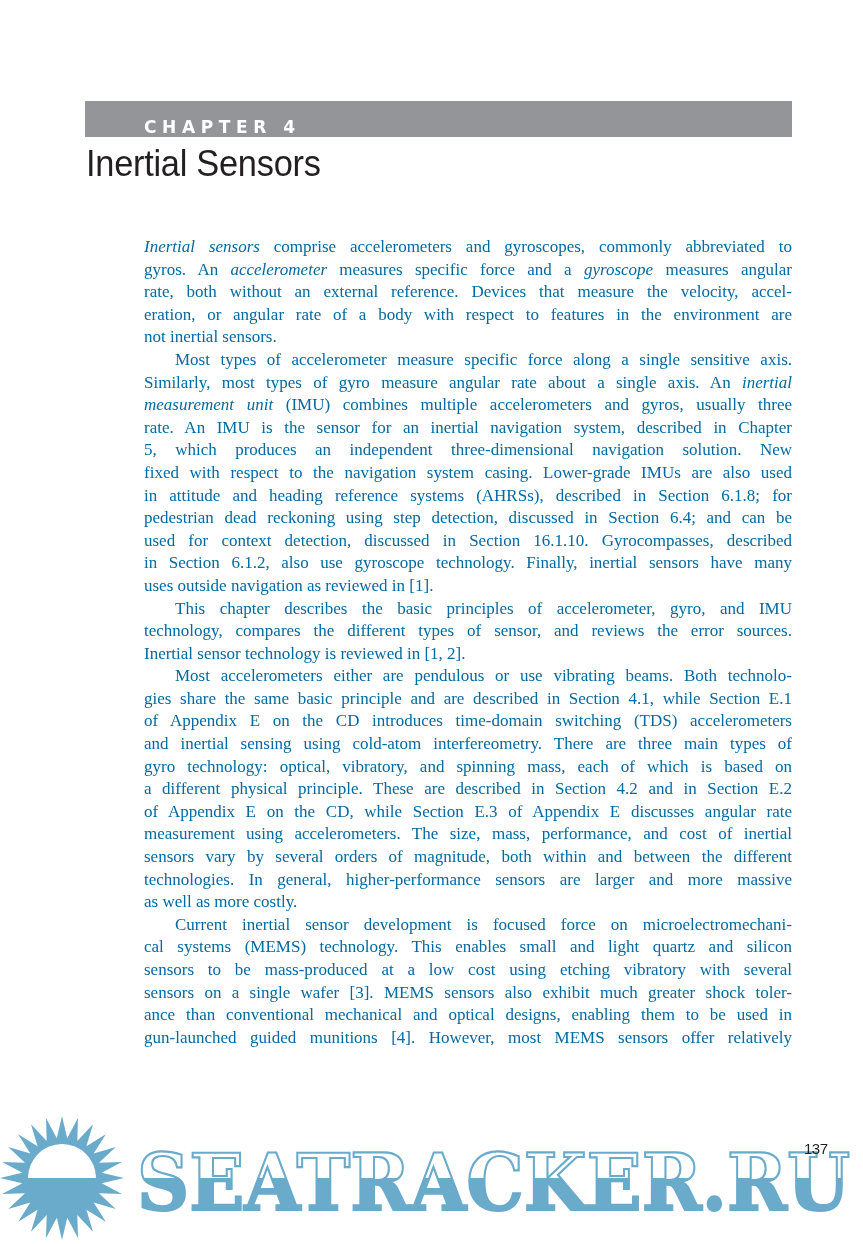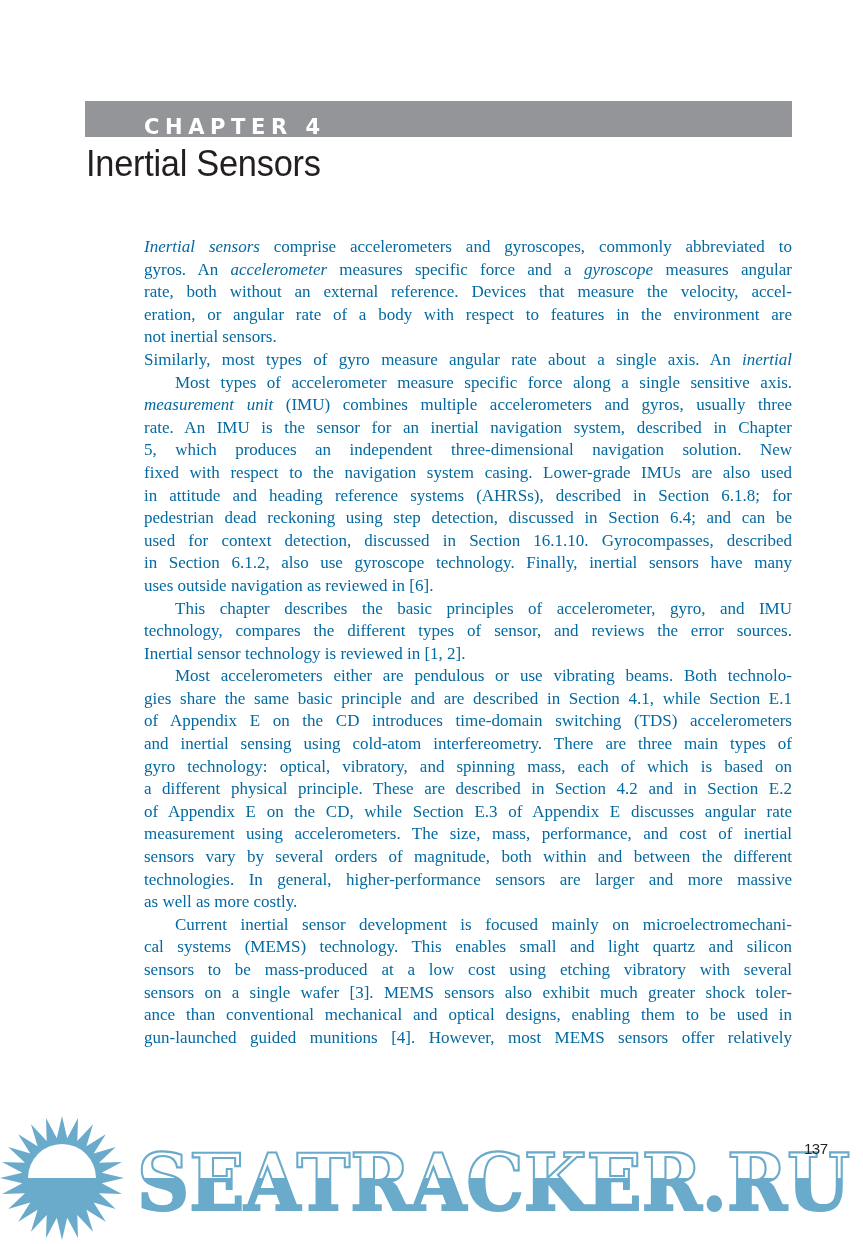--- a/index.html
+++ b/index.html
@@ -4,21 +4,21 @@
 <style>
   html, body { margin: 0; padding: 0; background: #ffffff; }
   body { width: 863px; height: 1244px; position: relative; overflow: hidden; }
   .chapter-bar {
     position: absolute; left: 85px; top: 101px; width: 707px; height: 36px;
     background: #939598;
   }
   .chapter-label {
     position: absolute; left: 144px; top: 117px;
     font-family: "DejaVu Sans", sans-serif; font-weight: bold;
-    font-size: 21px; letter-spacing: 5.6px; color: #ffffff; line-height: 20px;
+    font-size: 17px; letter-spacing: 5.6px; color: #ffffff; line-height: 20px;
     white-space: nowrap;
   }
   .chapter-title {
     position: absolute; left: 86px; top: 140px;
     font-family: "Liberation Sans", sans-serif; font-size: 37px;
     color: #231f20; line-height: 48px; letter-spacing: -0.3px;
     transform: scaleX(0.93); transform-origin: left top;
     white-space: nowrap;
   }
   .body-text {
@@ -50,52 +50,52 @@
 
 <div class="body-text" id="body-text">
     <div>
       <span class="line"><i>Inertial sensors</i><span> comprise accelerometers and gyroscopes, commonly abbreviated to</span></span>
       <span class="line"><span>gyros. An </span><i>accelerometer</i><span> measures specific force and a </span><i>gyroscope</i><span> measures angular</span></span>
       <span class="line"><span>rate, both without an external reference. Devices that measure the velocity, accel-</span></span>
       <span class="line"><span>eration, or angular rate of a body with respect to features in the environment are</span></span>
       <span class="line last"><span>not inertial sensors.</span></span>
     </div>
     <div>
+      <span class="line indent"><span>Most types of accelerometer measure specific force along a single sensitive axis.</span></span>
       <span class="line"><span>Similarly, most types of gyro measure angular rate about a single axis. An </span><i>inertial</i></span>
-      <span class="line indent"><span>Most types of accelerometer measure specific force along a single sensitive axis.</span></span>
       <span class="line"><i>measurement unit</i><span> (IMU) combines multiple accelerometers and gyros, usually three</span></span>
       <span class="line"><span>rate. An IMU is the sensor for an inertial navigation system, described in Chapter</span></span>
       <span class="line"><span>5, which produces an independent three-dimensional navigation solution. New</span></span>
       <span class="line"><span>fixed with respect to the navigation system casing. Lower-grade IMUs are also used</span></span>
       <span class="line"><span>in attitude and heading reference systems (AHRSs), described in Section 6.1.8; for</span></span>
       <span class="line"><span>pedestrian dead reckoning using step detection, discussed in Section 6.4; and can be</span></span>
       <span class="line"><span>used for context detection, discussed in Section 16.1.10. Gyrocompasses, described</span></span>
       <span class="line"><span>in Section 6.1.2, also use gyroscope technology. Finally, inertial sensors have many</span></span>
-      <span class="line last"><span>uses outside navigation as reviewed in [6].</span></span>
+      <span class="line last"><span>uses outside navigation as reviewed in [1].</span></span>
     </div>
     <div>
       <span class="line indent"><span>This chapter describes the basic principles of accelerometer, gyro, and IMU</span></span>
       <span class="line"><span>technology, compares the different types of sensor, and reviews the error sources.</span></span>
       <span class="line last"><span>Inertial sensor technology is reviewed in [1, 2].</span></span>
     </div>
     <div>
       <span class="line indent"><span>Most accelerometers either are pendulous or use vibrating beams. Both technolo-</span></span>
       <span class="line"><span>gies share the same basic principle and are described in Section 4.1, while Section E.1</span></span>
       <span class="line"><span>of Appendix E on the CD introduces time-domain switching (TDS) accelerometers</span></span>
       <span class="line"><span>and inertial sensing using cold-atom interfereometry. There are three main types of</span></span>
       <span class="line"><span>gyro technology: optical, vibratory, and spinning mass, each of which is based on</span></span>
       <span class="line"><span>a different physical principle. These are described in Section 4.2 and in Section E.2</span></span>
       <span class="line"><span>of Appendix E on the CD, while Section E.3 of Appendix E discusses angular rate</span></span>
       <span class="line"><span>measurement using accelerometers. The size, mass, performance, and cost of inertial</span></span>
       <span class="line"><span>sensors vary by several orders of magnitude, both within and between the different</span></span>
       <span class="line"><span>technologies. In general, higher-performance sensors are larger and more massive</span></span>
       <span class="line last"><span>as well as more costly.</span></span>
     </div>
     <div>
-      <span class="line indent"><span>Current inertial sensor development is focused mainly on microelectromechani-</span></span>
+      <span class="line indent"><span>Current inertial sensor development is focused force on microelectromechani-</span></span>
       <span class="line"><span>cal systems (MEMS) technology. This enables small and light quartz and silicon</span></span>
       <span class="line"><span>sensors to be mass-produced at a low cost using etching vibratory with several</span></span>
       <span class="line"><span>sensors on a single wafer [3]. MEMS sensors also exhibit much greater shock toler-</span></span>
       <span class="line"><span>ance than conventional mechanical and optical designs, enabling them to be used in</span></span>
       <span class="line"><span>gun-launched guided munitions [4]. However, most MEMS sensors offer relatively</span></span>
     </div>
   </div>
 
 <svg class="watermark" viewBox="0 0 863 132" width="863" height="132">
   <defs>

